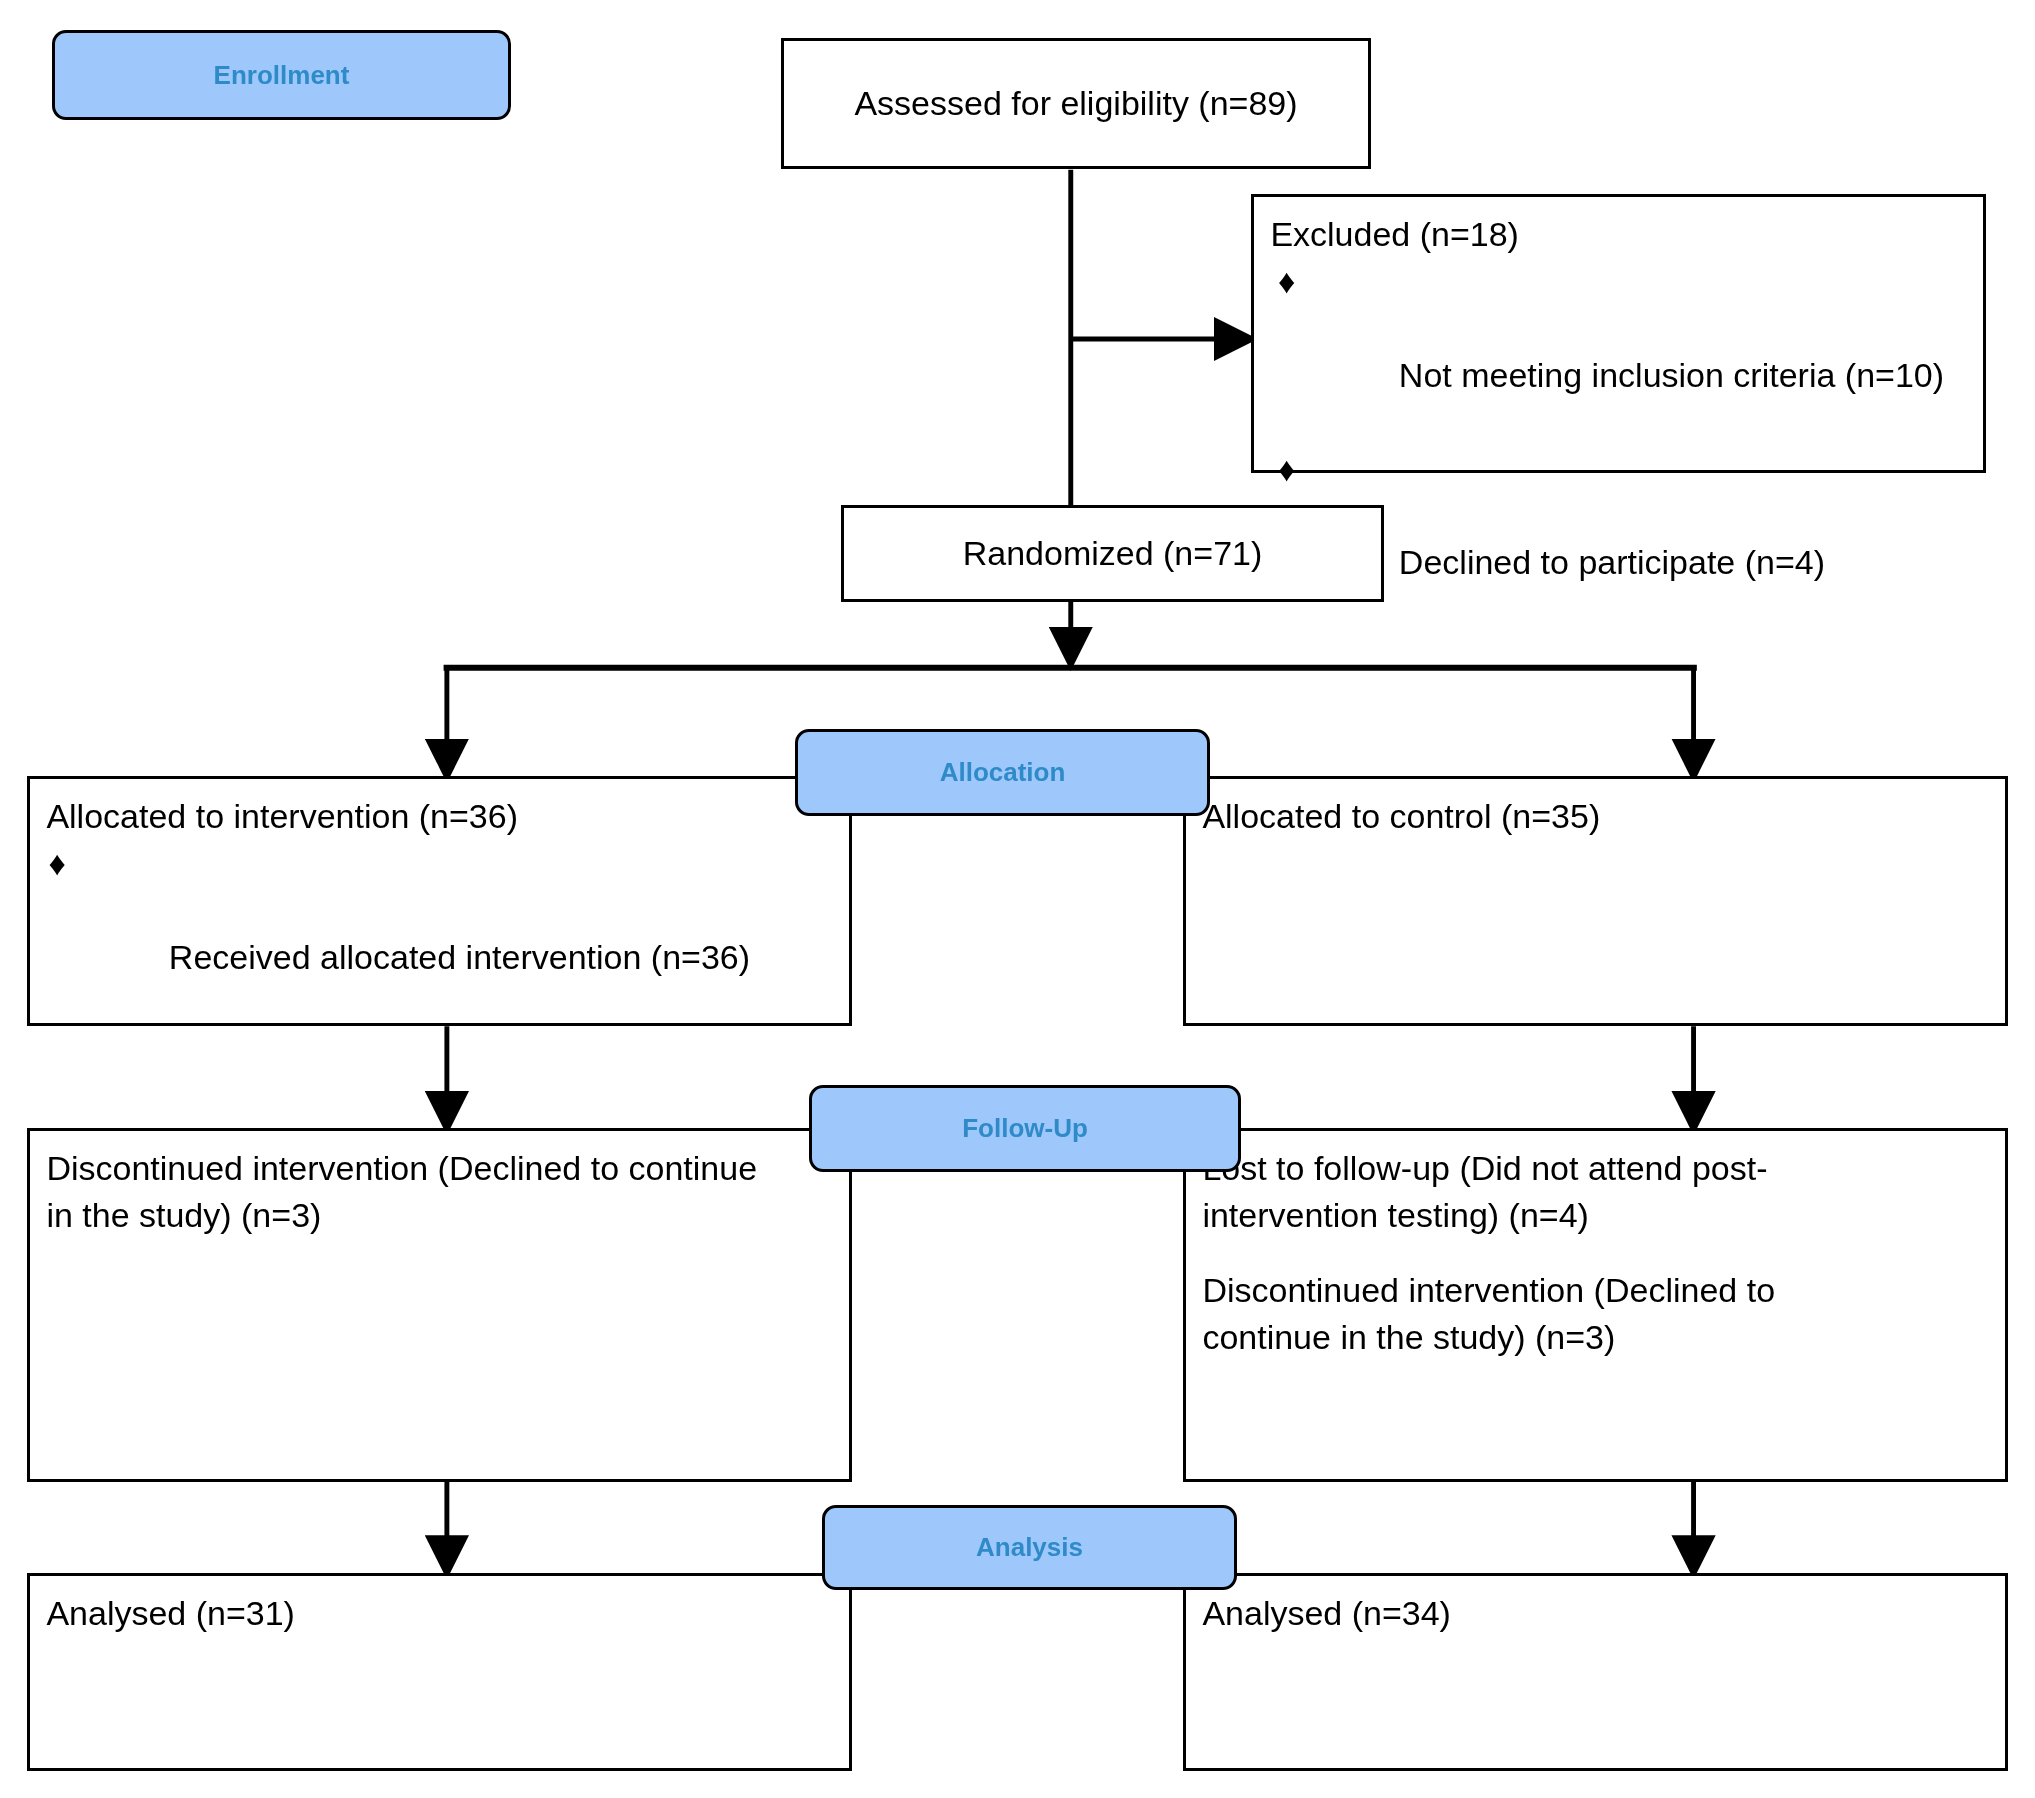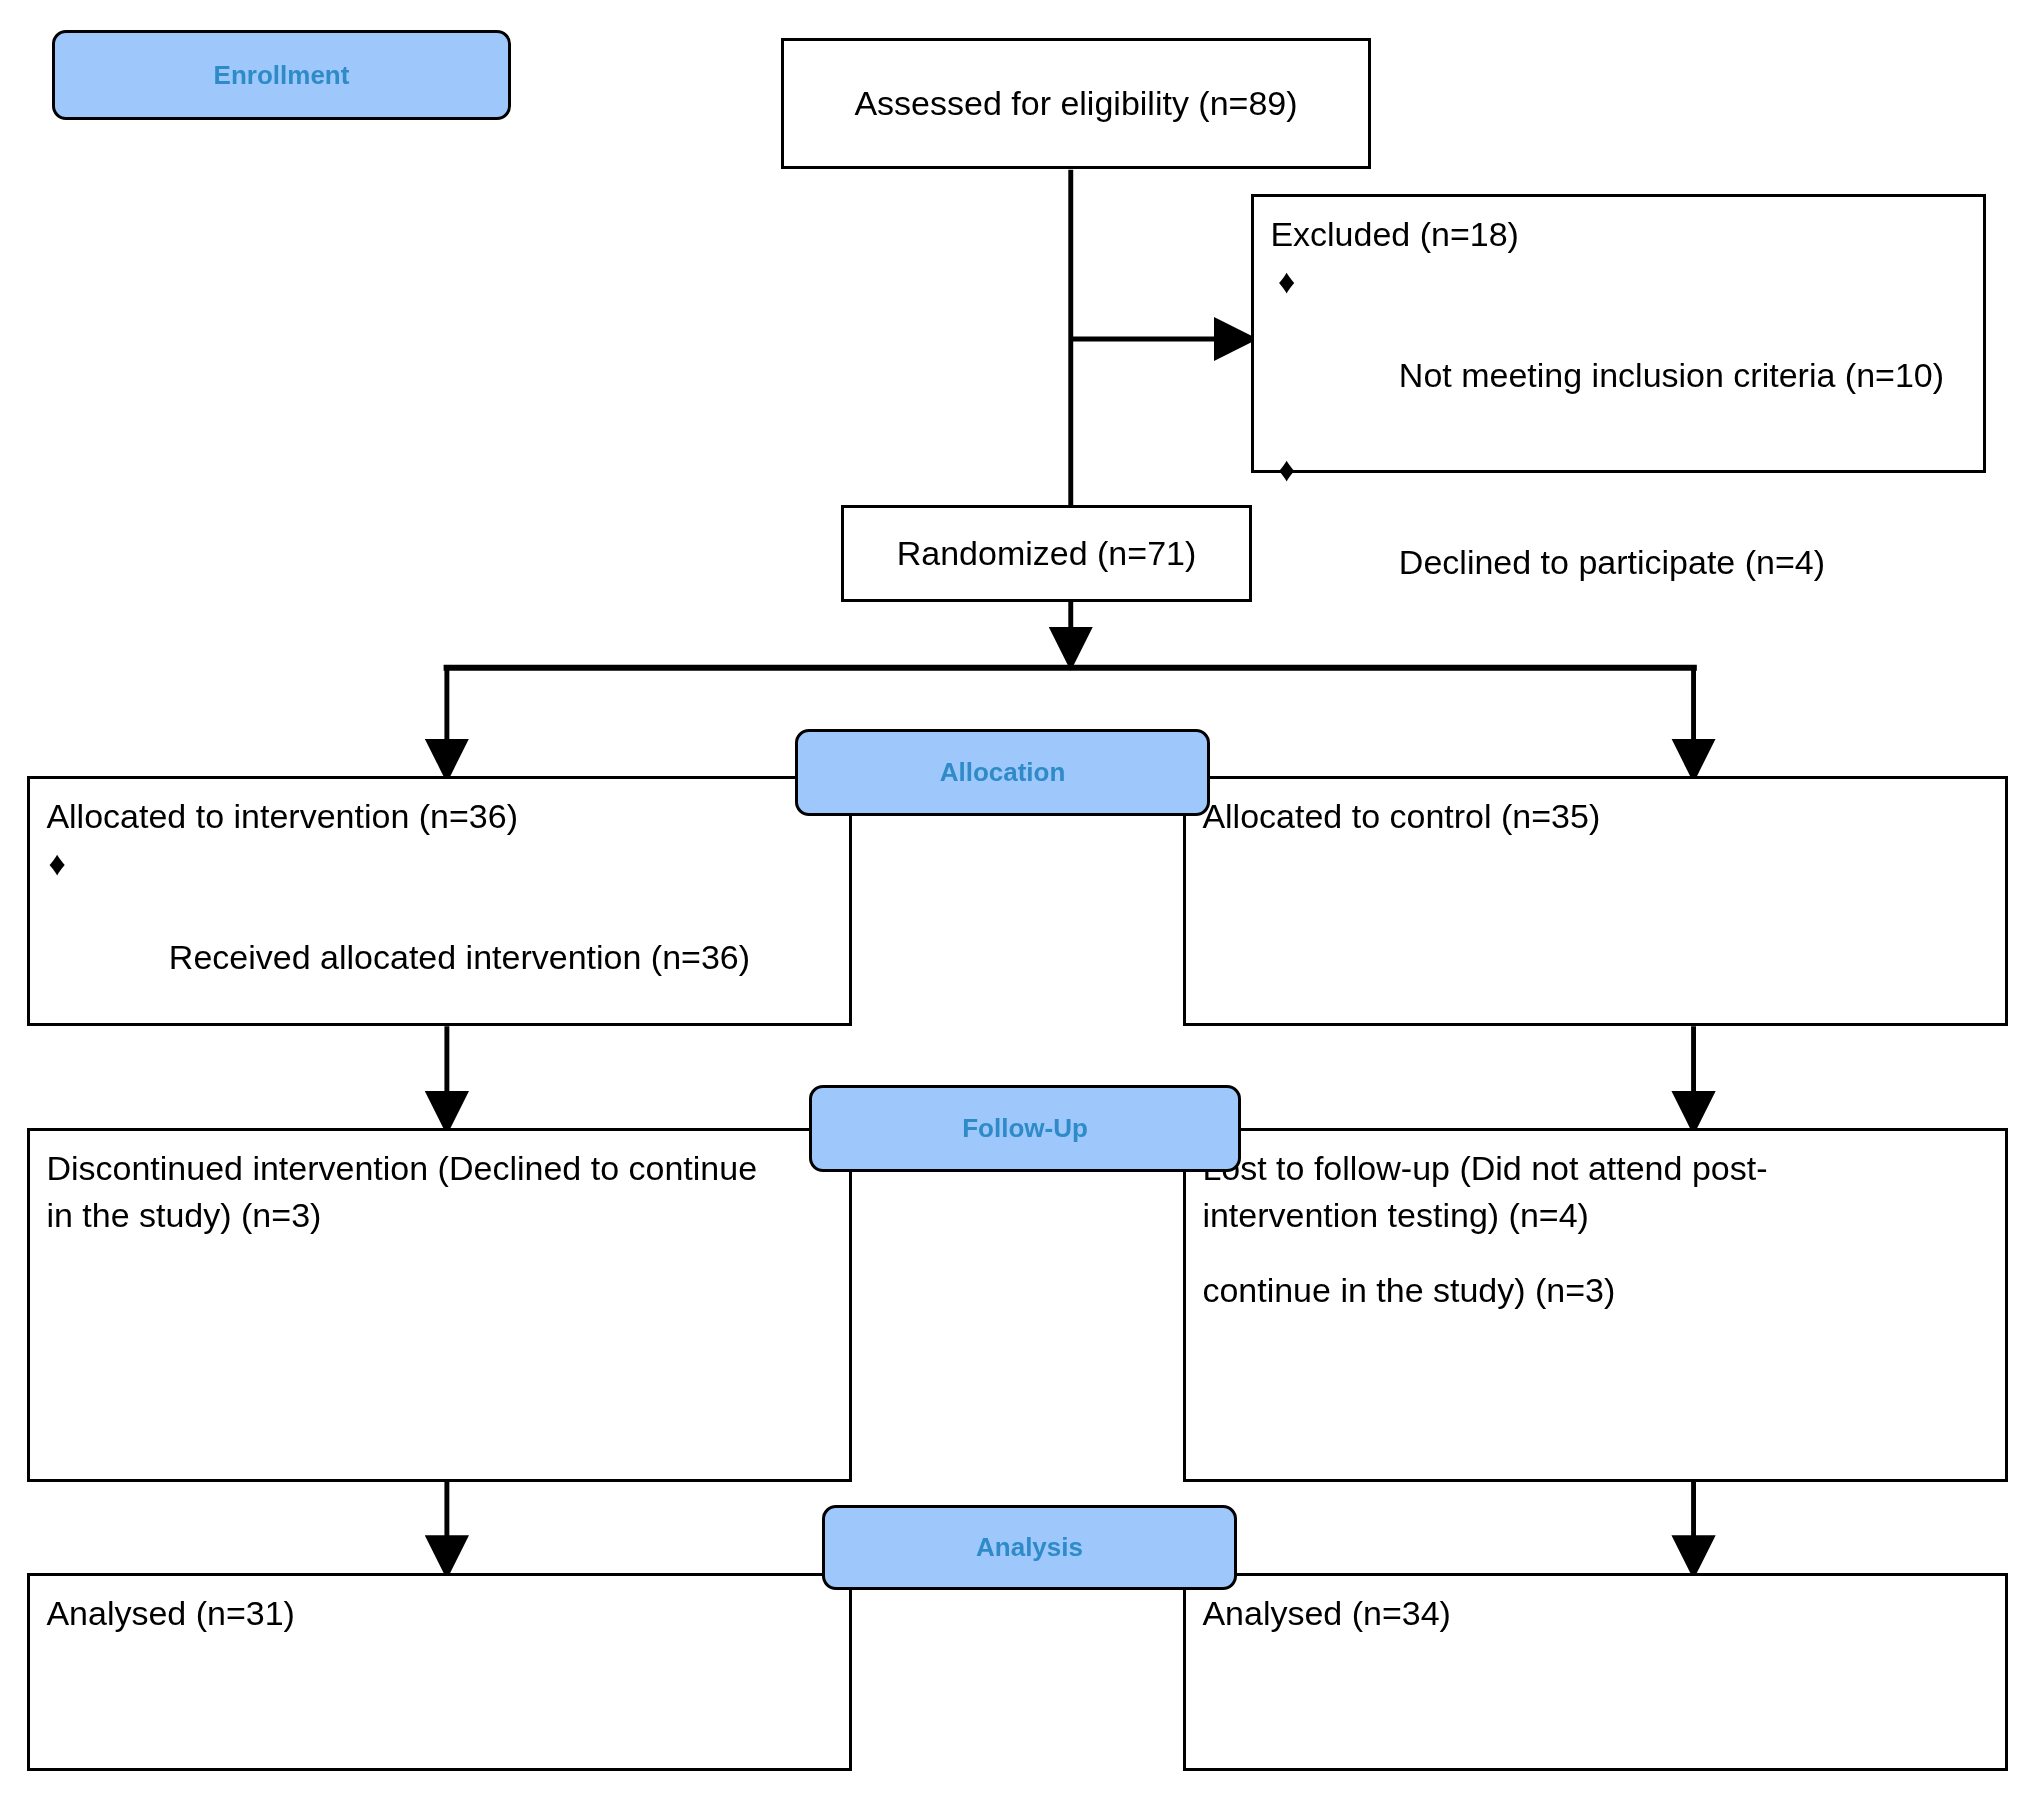--- a/index.html
+++ b/index.html
@@ -130,21 +130,21 @@
           <span>Not meeting inclusion criteria (n=10)</span>
         </li>
         <li>
           <span class="bullet">♦</span>
           <span>Declined to participate (n=4)</span>
         </li>
       </ul>
     </div>
   </div>
 
-  <div class="fbox center" style="left:841px; top:505px; width:411px; height:97px;">
+  <div class="fbox center" style="left:841px; top:505px; width:543px; height:97px;">
     <span class="ln">Randomized (n=71)</span>
   </div>
 
   <div class="fbox" style="left:27px; top:776px; width:825px; height:250px;">
     <div>
       <span class="ln">Allocated to intervention (n=36)</span>
       <ul>
         <li style="padding-left:28px;">
           <span class="bullet" style="left:2.2px;">♦</span>
           <span>Received allocated intervention (n=36)</span>
@@ -164,20 +164,21 @@
       <span class="ln">Discontinued intervention (Declined to continue</span>
       <span class="ln">in the study) (n=3)</span>
     </div>
   </div>
 
   <div class="fbox" style="left:1183px; top:1128px; width:825px; height:354px;">
     <div>
       <span class="ln">Lost to follow-up (Did not attend post-</span>
       <span class="ln">intervention testing) (n=4)</span>
       <span class="gap"></span>
+      <span class="ln">Discontinued intervention (Declined to</span>
       <span class="ln">continue in the study) (n=3)</span>
     </div>
   </div>
 
   <div class="fbox" style="left:27px; top:1573px; width:825px; height:198px;">
     <div>
       <span class="ln">Analysed (n=31)</span>
     </div>
   </div>
 

